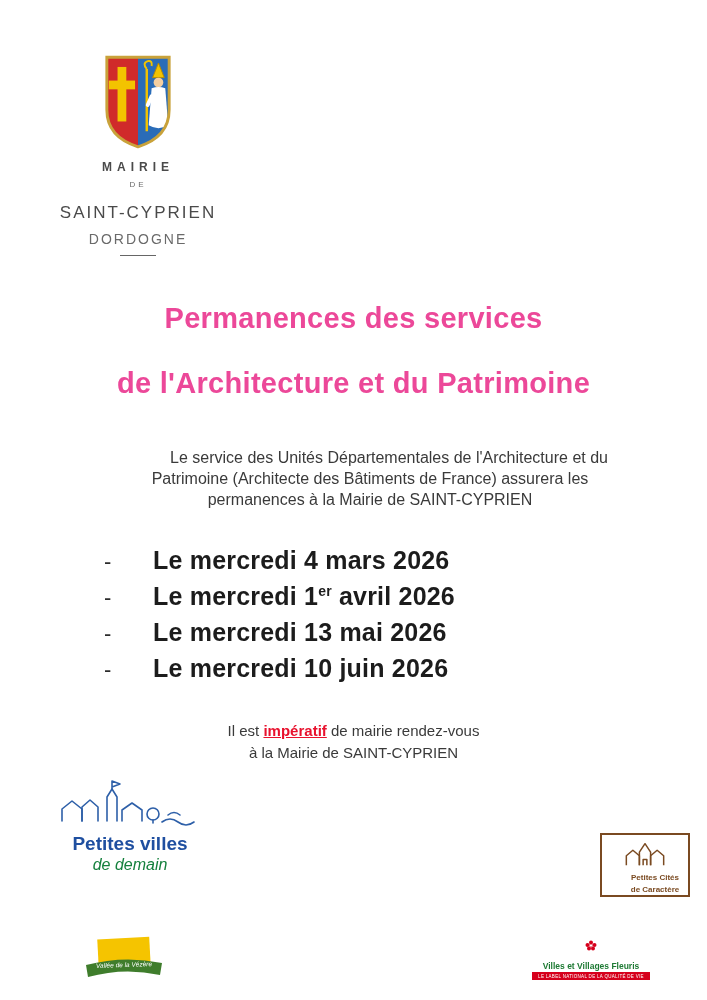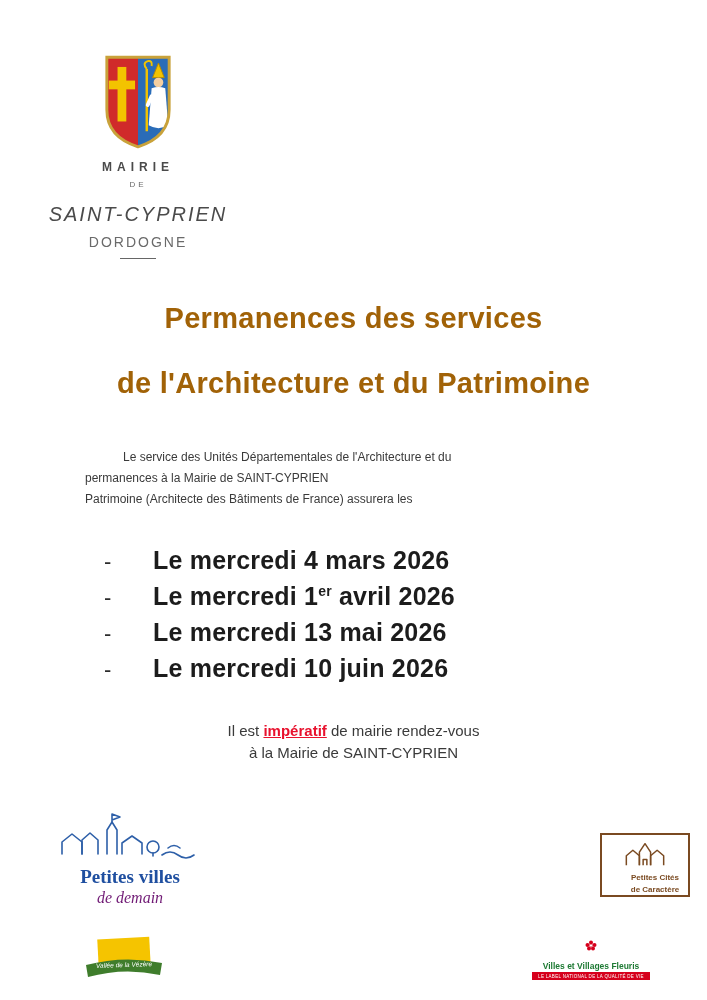--- a/index.html
+++ b/index.html
@@ -11,50 +11,50 @@
     font-family: "Liberation Sans", sans-serif;
     color: #3a3a3a;
     overflow: hidden;
   }
 
   
   .coa { position:absolute; left:101px; top:52px; width:74px; height:100px; }
   .org-block { position:absolute; left:38px; top:160px; width:200px; text-align:center; }
   .org-mairie { font-size:12px; letter-spacing:5px; color:#4a4a4a; font-weight:bold; }
   .org-de { font-size:8px; letter-spacing:3px; color:#6a6a6a; margin-top:6px; }
-  .org-city { font-size:20px; letter-spacing:2px; color:#4a4a4a; margin-top:14px;font-style:italic; }
+  .org-city { font-size:17px; letter-spacing:2px; color:#4a4a4a; margin-top:14px; }
   .org-dept { font-size:14px; letter-spacing:2px; color:#6a6a6a; margin-top:8px; }
   .org-rule { width:36px; height:0; border-top:1px solid #666; margin:8px auto 0 auto; }
 
   
   .title { position:absolute; left:0; top:302px; width:707px; text-align:center;
-           font-weight:bold; color:#a16207; font-size:29px; letter-spacing:0.3px; }
+           font-weight:bold; color:#ec4899; font-size:29px; letter-spacing:0.3px; }
   .title-line2 { margin-top:32px; }
 
   
   .intro { position:absolute; left:85px; top:447px; width:570px;
-           font-size:12px; line-height:21px; color:#3a3a3a; }
+           font-size:16px; line-height:21px; color:#3a3a3a;text-align:center; }
   .intro-line1 { text-indent:38px; }
 
   
   .dates { position:absolute; left:104px; top:546px; }
   .date-row { display:flex; align-items:baseline; height:36px; }
   .dash { font-size:22px; color:#2b2b2b; width:21px; }
   .date-text { font-size:25px; font-weight:bold; color:#1c1c1c; letter-spacing:0.2px;margin-left:28px; }
   .date-text sup { font-size:14px; }
 
   
   .notice { position:absolute; left:0; top:720px; width:707px; text-align:center;
             font-size:15px; color:#3a3a3a; line-height:22px; }
   .imperatif { font-weight:bold; text-decoration:underline; }
 
   
-  .pvd { position:absolute; left:48px; top:810px; width:164px; text-align:center;font-family:Liberation Serif, serif; }
+  .pvd { position:absolute; left:48px; top:777px; width:164px; text-align:center; }
   .pvd-line1 { font-size:19px; font-weight:bold; color:#1f4fa0; margin-top:2px; }
-  .pvd-line2 { font-size:16px; font-style:italic; color:#701a75; margin-top:1px; }
+  .pvd-line2 { font-size:16px; font-style:italic; color:#15803d; margin-top:1px; }
 
   .pcc { position:absolute; left:600px; top:833px; width:90px; height:64px;
          border:2px solid #7a4a21; text-align:center; padding-top:4px; }
   .pcc-text { font-size:8px; font-weight:bold; color:#7a4a21; line-height:9.5px; margin-top:2px;margin-left:20px; }
 
   .vallee { position:absolute; left:78px; top:933px; width:92px; height:52px; }
   .vallee svg { position:absolute; left:0; top:0; }
   .vallee-text { position:absolute; left:0; top:28px; width:92px; text-align:center;
                  font-size:6.5px; font-style:italic; color:#ffffff; transform:rotate(-2deg); }
 
@@ -104,22 +104,22 @@
     <div class="org-rule"></div>
   </div>
 
   <div class="title">
     <div class="title-line1">Permanences des services</div>
     <div class="title-line2">de l'Architecture et du Patrimoine</div>
   </div>
 
   <div class="intro">
     <div class="intro-line1">Le service des Unités Départementales de l'Architecture et du</div>
+    <div>Patrimoine (Architecte des Bâtiments de France) assurera les</div>
     <div>permanences à la Mairie de SAINT-CYPRIEN</div>
-    <div>Patrimoine (Architecte des Bâtiments de France) assurera les</div>
   </div>
 
   <div class="dates">
     <div class="date-row">
       <span class="dash">-</span>
       <span class="date-text"><span>Le mercredi 4 mars 2026</span><sup></sup><span></span></span>
     </div>
     <div class="date-row">
       <span class="dash">-</span>
       <span class="date-text"><span>Le mercredi 1</span><sup>er</sup><span> avril 2026</span></span>

